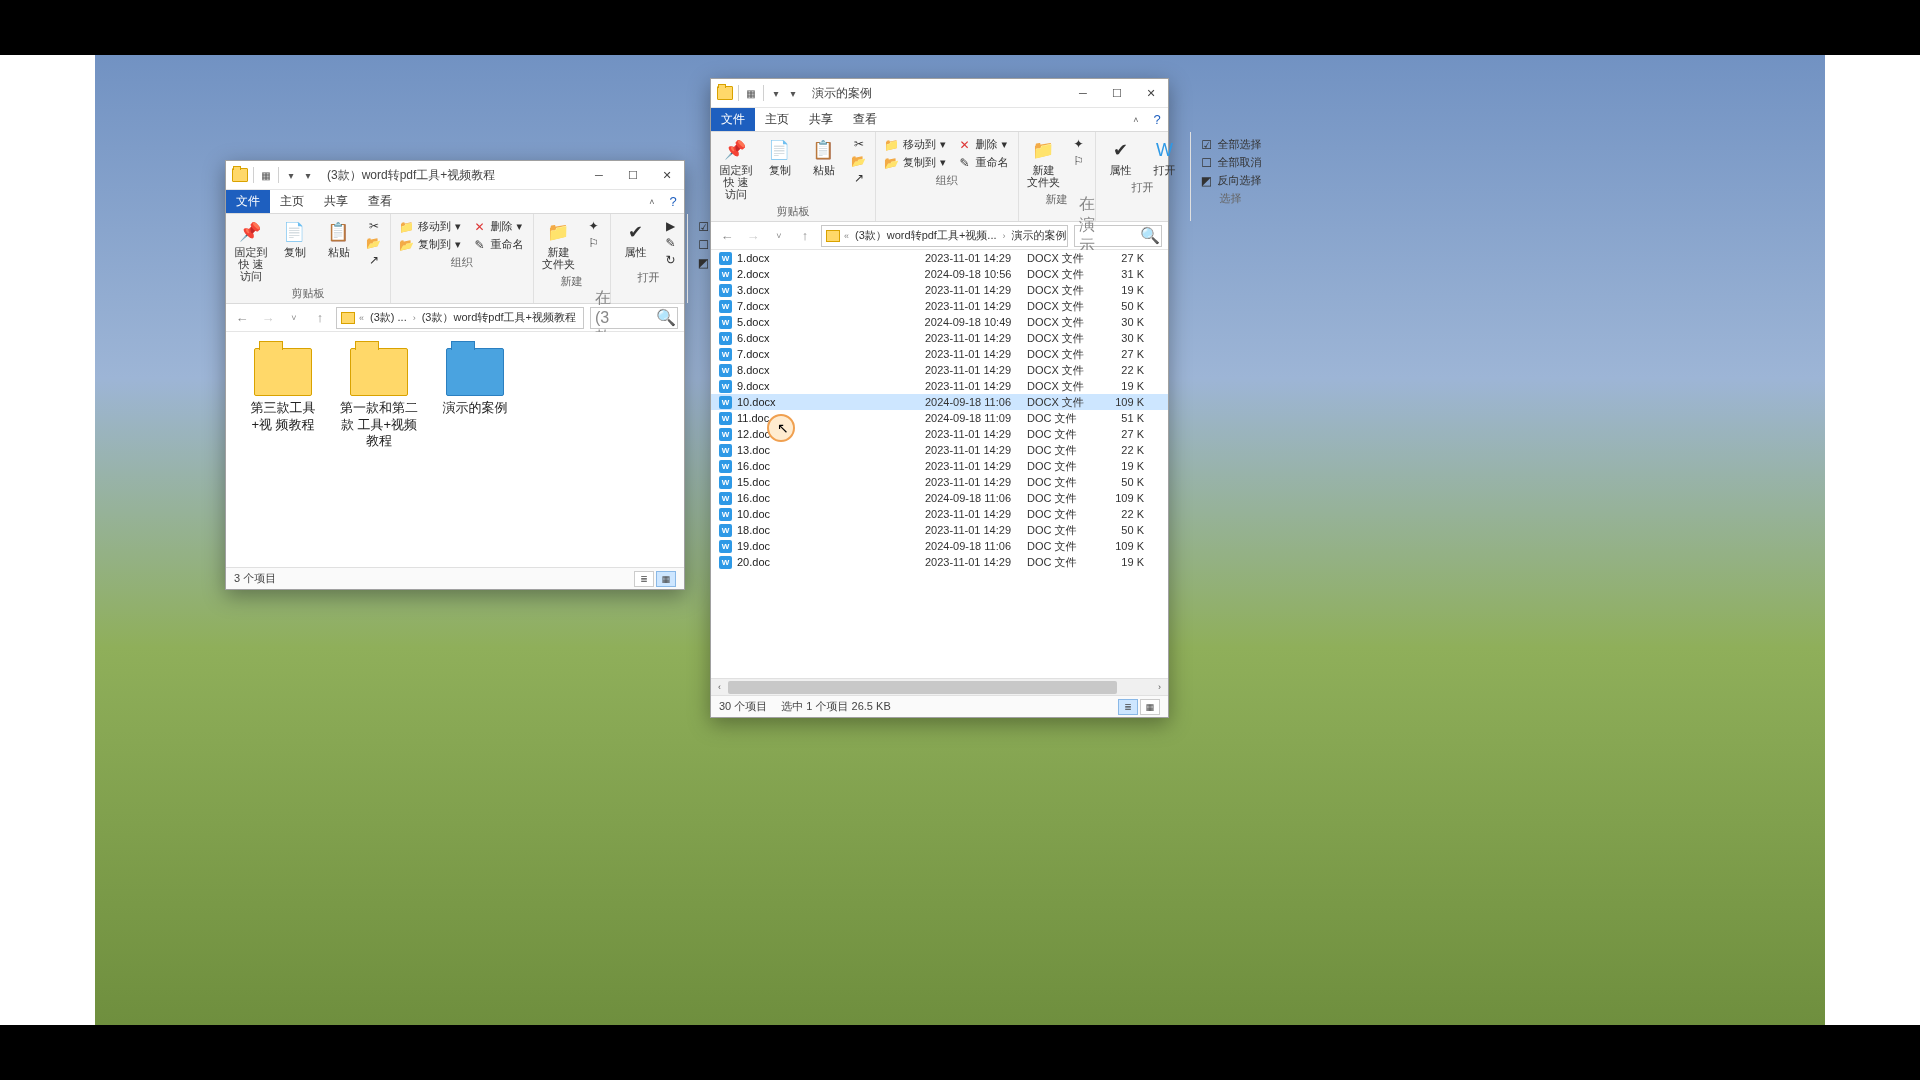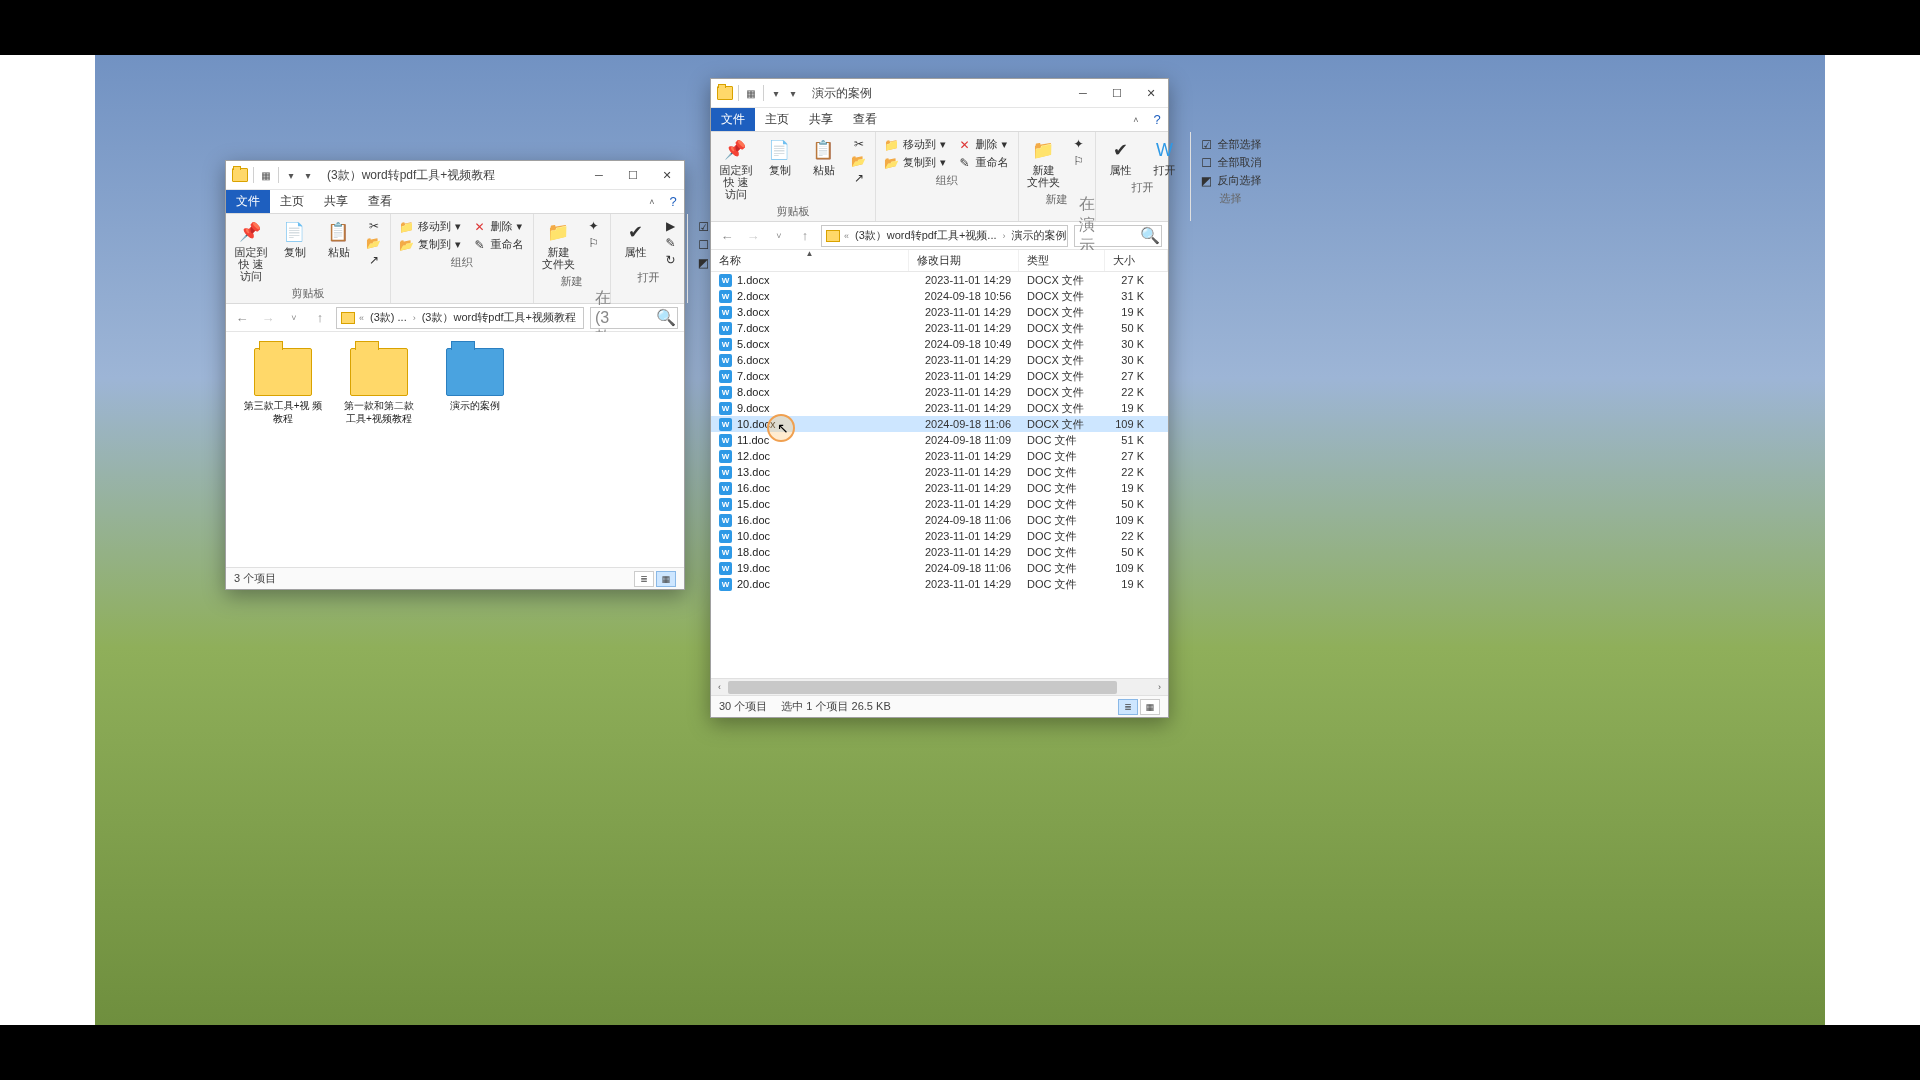--- a/index.html
+++ b/index.html
@@ -64,21 +64,21 @@
 .search-box { width:88px; height:22px; border:1px solid #c8c8c8; display:flex; align-items:center; padding:0 4px; font-size:16px; color:#888; background:#fff; gap:16px; }
 .search-box .sg { color:#555; }
 
 .content { flex:1; background:#fff; overflow:auto; position:relative; }
 .items-grid { display:flex; flex-wrap:wrap; gap:10px 14px; padding:16px; align-content:flex-start; }
 .folder-item { width:82px; display:flex; flex-direction:column; align-items:center; text-align:center; cursor:pointer; }
 .folder-ico-lg { width:58px; height:48px; background:#ffd869; border:1px solid #d9a200; border-radius:2px; position:relative; margin-bottom:4px; }
 .folder-ico-lg::before { content:""; position:absolute; top:-8px; left:4px; width:22px; height:8px; background:#ffd869; border:1px solid #d9a200; border-bottom:none; }
 .folder-ico-lg.blue { background:#4aa3e0; border-color:#2b7fc0; }
 .folder-ico-lg.blue::before { background:#4aa3e0; border-color:#2b7fc0; }
-.folder-lbl { font-size:10px; color:#222; line-height:1.25; word-break:break-all; }
+.folder-lbl { font-size:13px; color:#222; line-height:1.25; word-break:break-all; }
 
 .col-headers { height:22px; display:flex; border-bottom:1px solid #e8e8e8; font-size:11px; color:#333; align-items:center; background:#fff; position:sticky; top:0; }
 .ch { padding:0 8px; border-right:1px solid #f0f0f0; display:flex; align-items:center; height:100%; cursor:pointer; }
 .ch-name { width:198px; position:relative; }
 .ch-name .sort { position:absolute; left:50%; top:-1px; transform:translateX(-50%); font-size:8px; color:#555; }
 .ch-date { width:110px; }
 .ch-type { width:86px; }
 .ch-size { flex:1; text-align:right; padding-right:10px; }
 
 .file-list { }
@@ -437,35 +437,20 @@
 
     </div>
     <div class="search-box">
       <span>在 演示的...</span>
         <span style="flex:1"></span>
         <span class="sg">🔍</span>
     </div>
   </div>
 
   <div class="content" style="overflow:hidden;display:flex;flex-direction:column;">
-    <div class="col-headers">
-      <div class="ch ch-name">
-          <span>名称</span>
-          <span class="sort">▲</span>
-        </div>
-      <div class="ch ch-date">
-          <span>修改日期</span>
-        </div>
-      <div class="ch ch-type">
-          <span>类型</span>
-        </div>
-      <div class="ch ch-size">
-          <span>大小</span>
-        </div>
-    </div>
     <div class="file-list" id="w2-files" style="flex:1;overflow:hidden;">
         <div class="file-row">
           <div class="fc-name">
             <div class="file-ico">W</div>
             <span>1.docx</span>
           </div>
           <div class="fc-date">2023-11-01 14:29</div>
           <div class="fc-type">DOCX 文件</div>
           <div class="fc-size">27 K</div>
         </div>

